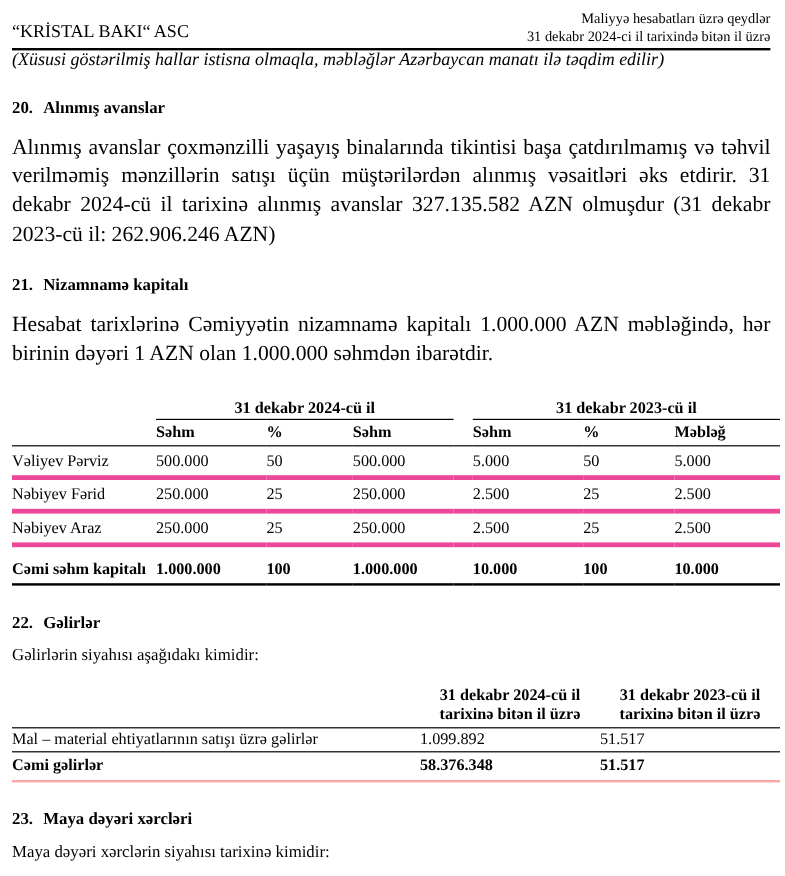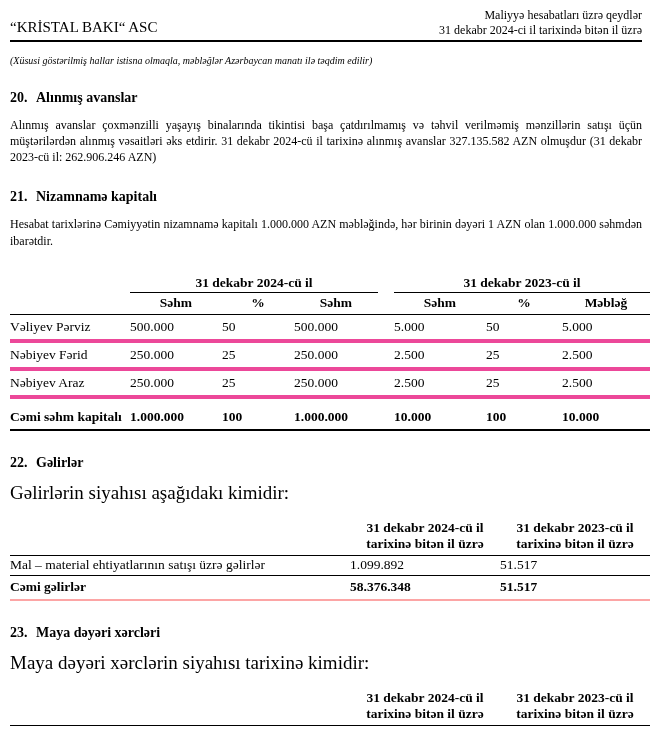--- a/index.html
+++ b/index.html
@@ -7,36 +7,36 @@
   body { font-family: "Liberation Serif", serif; color: #000; }
   .page {
     width: 654px; min-height: 730px; background: #fff;
     padding: 8px 12px 10px 10px; position: relative;
   }
   
   .hdr { display: flex; justify-content: space-between; align-items: flex-end;
          border-bottom: 2px solid #000; padding-bottom: 3px; }
   .company { font-size: 15px; white-space: nowrap; padding-bottom: 1px; }
   .hdr-right { text-align: right; font-size: 12px; line-height: 1.22; }
-  .disclaimer { font-style: italic; font-size: 10px; margin-top: 13px; }
+  .disclaimer { font-style: italic; font-size: 15px; }
   
   .note-h { font-weight: bold; font-size: 14px; margin-top: 24px; }
   .note-h .num { display: inline-block; min-width: 26px; }
-  .body-p { font-size: 12px; line-height: 1.34; text-align: justify; margin: 11px 0 0 0; }
-  .intro-p { font-size: 19px; margin: 11px 0 0 0; }
+  .body-p { font-size: 18px; line-height: 1.34; text-align: justify; margin: 11px 0 0 0; }
+  .intro-p { font-size: 14px; margin: 11px 0 0 0; }
   
   table { border-collapse: collapse; width: 640px; table-layout: fixed; }
   td, th { font-size: 13.5px; padding: 0; vertical-align: bottom; overflow: hidden; }
   th { font-weight: bold; }
   .num { text-align: left; }
   
   .t21 { margin-top: 26px; }
   .t21 .grp { border-bottom: 1px solid #000; text-align: center; padding-bottom: 1px; }
   .t21 .sub td, .t21 .sub th { border-bottom: 1px solid #000; padding: 2px 0 3px; }
-  .t21 .sub th { text-align: center; }
+  .t21 .sub th { text-align: left; }
   .t21 .drow td { border-bottom: 4px solid #ec4899; padding: 4px 0 4px; }
   .t21 .trow td { font-weight: bold; border-bottom: 2px solid #000; padding: 10px 0 4px; }
   .t21 .pc1 { padding-right: 26px; } .t21 .pc2 { padding-right: 14px; }
   .t21 .pc3 { padding-right: 14px; } .t21 .pc4 { padding-right: 6px; }
   .t21 .pc5 { padding-right: 8px; }  .t21 .pc6 { padding-right: 4px; }
   
   .t2 { margin-top: 16px; }
   .t2 .hcell { text-align: center; line-height: 1.22; border-bottom: 1px solid #000; padding-bottom: 2px; }
   .t2 .hblank { border-bottom: 1px solid #000; }
   .t2 .drow td { padding: 1.5px 0; }

